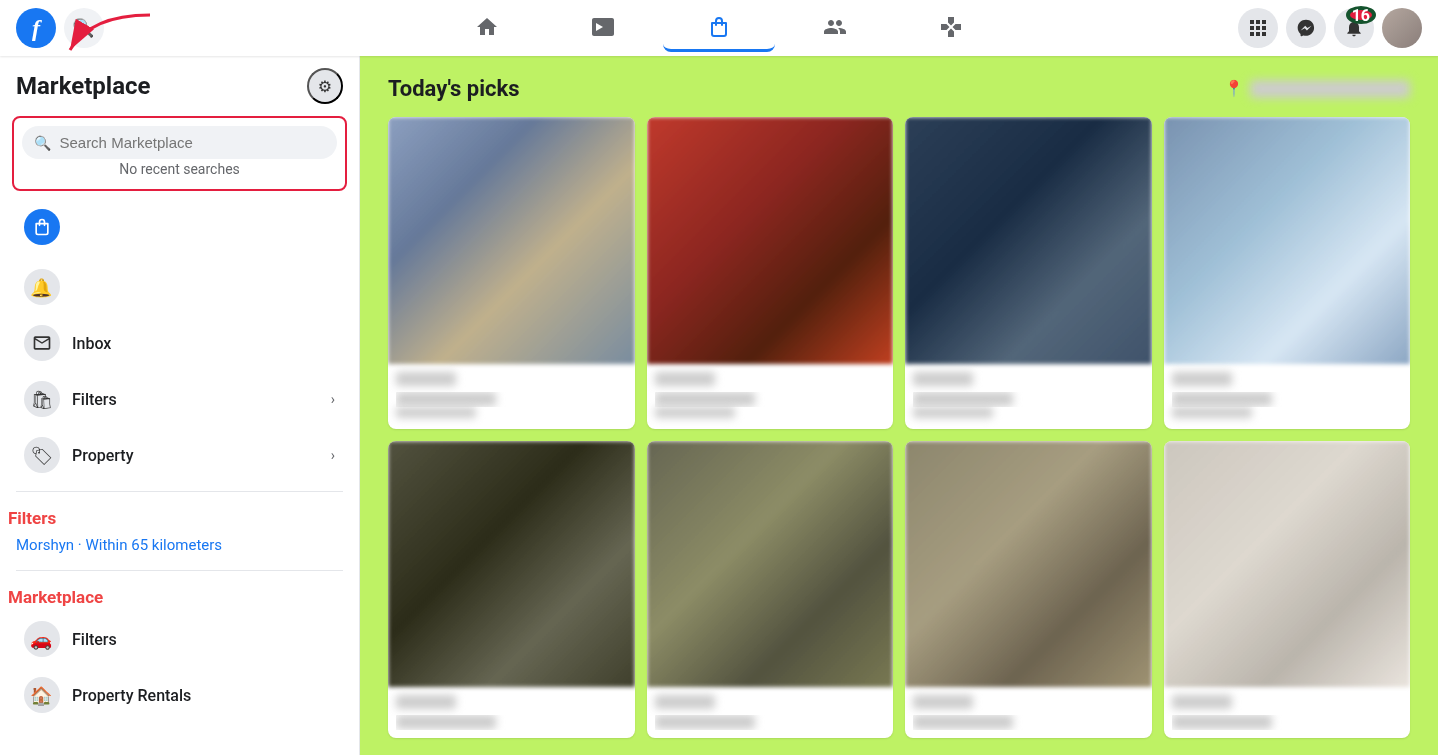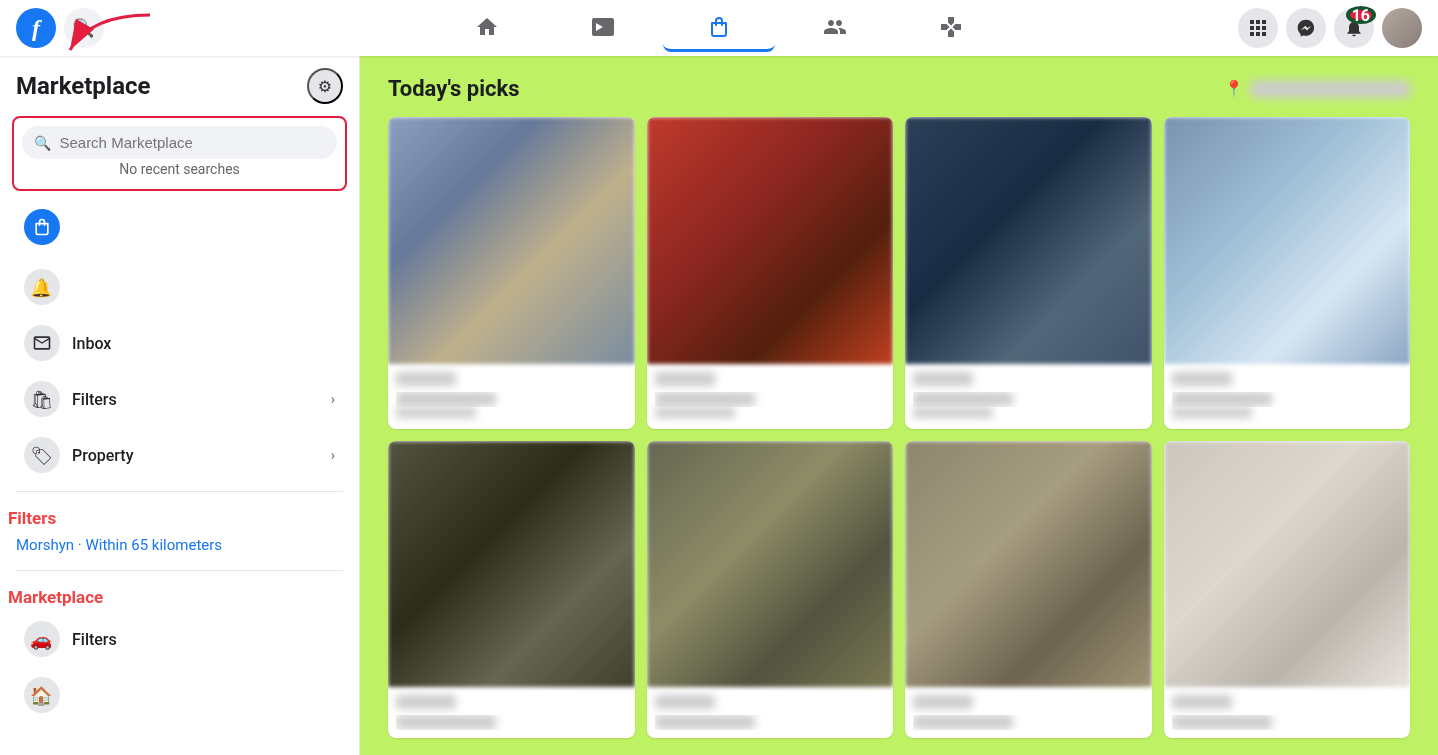--- a/index.html
+++ b/index.html
@@ -264,20 +264,21 @@
 
   <div class="section-title">Marketplace</div>
 
   <div class="sidebar-item">
     <div class="sidebar-item-icon">🚗</div>
     <span class="sidebar-item-label">Filters</span>
   </div>
 
   <div class="sidebar-item">
     <div class="sidebar-item-icon">🏠</div>
+    <span class="sidebar-item-label">Property Rentals</span>
   </div>
 
 </aside>
 
 <main class="main-content">
   <div class="content-header">
     <h2 class="content-title">Today's picks</h2>
     <div style="display:flex;align-items:center;gap:6px;">
       <span style="color:#1877f2;">📍</span>
       <span class="location-blurred"></span>

